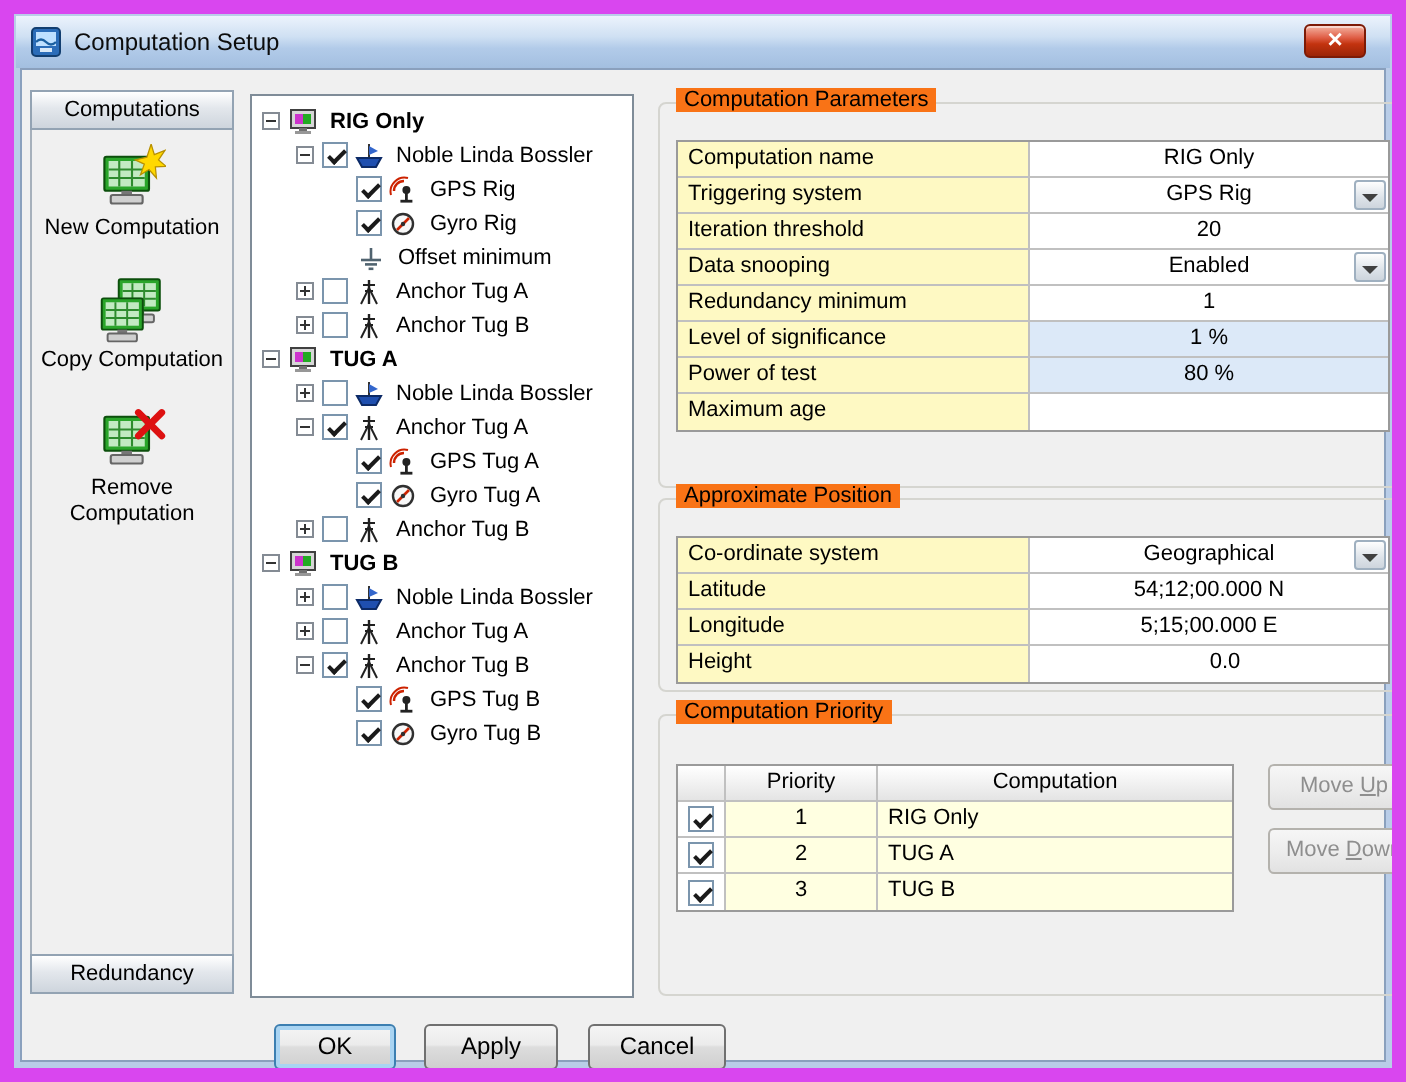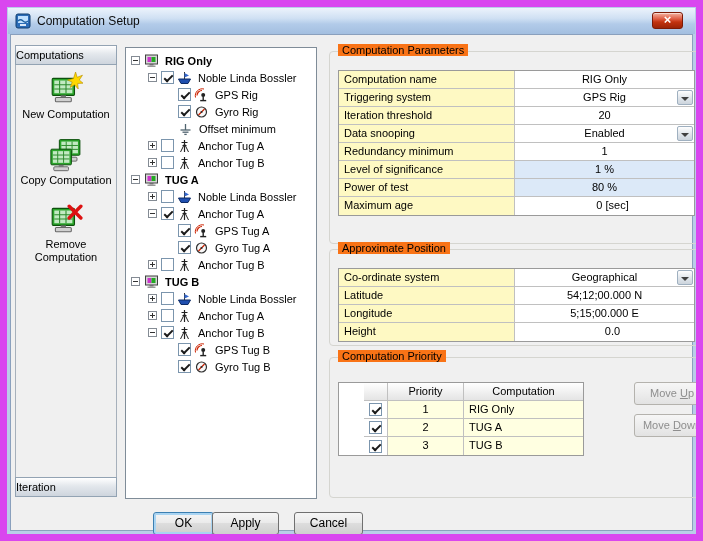--- a/index.html
+++ b/index.html
@@ -22,21 +22,21 @@
               text-align:center; cursor:default; box-shadow:inset 0 1px 0 rgba(255,255,255,.5); }
 
   
   .content { position:absolute; left:3px; right:3px; top:27px; bottom:3px;
              background:#f0f0f0; border:1px solid #8aa0bd; }
 
   
   .sidebar { position:absolute; left:4px; top:10px; width:102px; height:452px;
              border:1px solid #a6b0bb; background:#f0f0f0; }
   .sbar { position:absolute; left:-1px; right:-1px; height:20px; line-height:18px;
-          border:1px solid #93a3b3;
+          text-align:center; border:1px solid #93a3b3;
           background:linear-gradient(#ffffff,#e3e7ec 45%,#ced5dd); }
   .sbar.top { top:-1px; }
   .sbar.bottom { bottom:-1px; }
   .action { position:absolute; left:0; right:0; text-align:center; cursor:default; }
   .aicon { width:34px; height:34px; display:block; margin:0 auto 2px auto; }
   .alabel { display:block; line-height:13px; padding:0 4px; }
 
   
   .tree { position:absolute; left:114px; top:12px; width:192px; height:452px;
           background:#fff; border:1px solid #7f8c98; padding:4px 2px; overflow:hidden; }
@@ -72,22 +72,22 @@
   .pvalue { flex:1; background:#fff; text-align:center; line-height:17px; position:relative; }
   .pvalue.ro { background:#dce9f8; }
   .dd { position:absolute; top:1px; right:1px; bottom:1px; width:16px;
         background:linear-gradient(#fefefe,#dde3e9 60%,#cdd5dd); border:1px solid #9fb0c0;
         border-radius:2px; }
   .dd::after { content:""; position:absolute; left:3px; top:6px;
         border-left:4px solid transparent; border-right:4px solid transparent;
         border-top:4px solid #404040; }
 
   
-  .pttable { position:absolute; left:8px; top:24px; width:246px; border:1px solid #9a9a9a;
-             background:#fff;padding-left:25px; }
+  .pttable { position:absolute; left:8px; top:24px; width:279px; border:1px solid #9a9a9a;
+             background:#fff; }
   .ptr { display:flex; height:18px; border-bottom:1px solid #c0c0c0; }
   .ptr:last-child { border-bottom:none; }
   .ptc { border-right:1px solid #c0c0c0; line-height:17px; }
   .ptc:last-child { border-right:none; }
   .c-check { width:24px; flex:none; display:flex; align-items:center; justify-content:center; background:#fff; }
   .c-pri   { width:76px; flex:none; text-align:center; }
   .c-comp  { flex:1; padding-left:5px; }
   .hrow .ptc { background:linear-gradient(#ffffff,#e4e4e4); text-align:center; padding-left:0; }
   .drow .c-pri, .drow .c-comp { background:#ffffe1; }
   .c-check .cb { margin:0; }
@@ -191,21 +191,21 @@
       </div>
 
       <div class="action" style="top:156px">
         <svg class="aicon" viewBox="0 0 32 32">
           <use href="#mon32"></use>
           <path d="M19,4 L30,15 M30,4 L19,15" stroke="#dd1111" stroke-width="3.2" stroke-linecap="round"></path>
         </svg>
         <span class="alabel">Remove Computation</span>
       </div>
 
-      <div class="sbar bottom">Iteration</div>
+      <div class="sbar bottom">Redundancy</div>
     </div>
 
     <div class="tree">
 
       <div class="trow" style="padding-left:3px">
         <span class="exp"></span>
         <svg class="ticon">
             <use href="#i-comp"></use>
           </svg>
         <span class="tlabel b">RIG Only</span>
@@ -404,21 +404,20 @@
         <div class="prow">
           <div class="plabel">Level of significance</div>
           <div class="pvalue ro">1 %</div>
         </div>
         <div class="prow">
           <div class="plabel">Power of test</div>
           <div class="pvalue ro">80 %</div>
         </div>
         <div class="prow">
           <div class="plabel">Maximum age</div>
-          <div class="pvalue">0 [sec]</div>
         </div>
       </div>
     </div>
 
     <div class="group g2">
       <span class="gtitle">Approximate Position</span>
       <div class="ptable">
         <div class="prow">
           <div class="plabel">Co-ordinate system</div>
           <div class="pvalue">
@@ -472,18 +471,18 @@
         </div>
       </div>
       <div class="btn mvbtn disabled" style="top:24px" aria-disabled="true">
         <span>Move </span><span class="mn">U</span><span>p</span>
       </div>
       <div class="btn mvbtn disabled" style="top:56px" aria-disabled="true">
         <span>Move </span><span class="mn">D</span><span>own</span>
       </div>
     </div>
 
-    <div class="btn default" style="left:142px; top:477px; width:61px">OK</div>
+    <div class="btn default" style="left:126px; top:477px; width:61px">OK</div>
     <div class="btn" style="left:201px; top:477px; width:67px">Apply</div>
     <div class="btn" style="left:283px; top:477px; width:69px">Cancel</div>
 
   </div>
 </div>
 
 </body></html>

